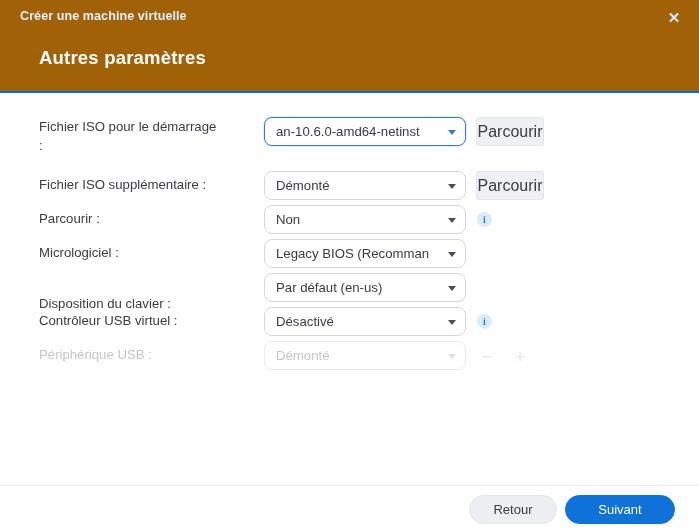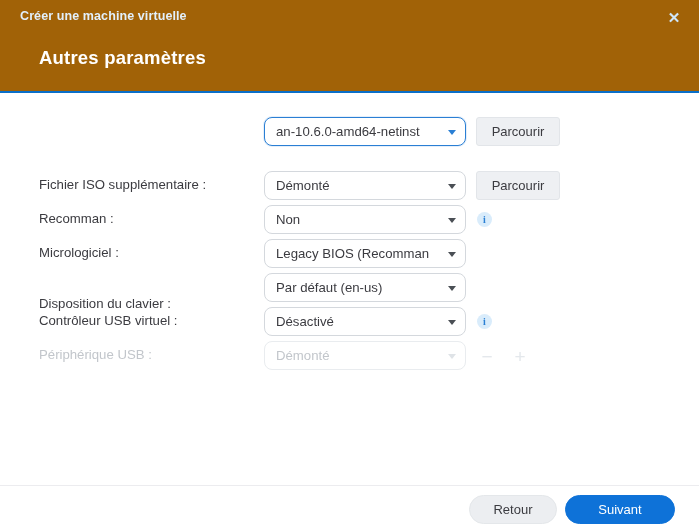--- a/index.html
+++ b/index.html
@@ -149,27 +149,27 @@
   .select.focused .caret {
     border-top-color: #2a7fd4;
   }
   .select.disabled .caret {
     border-top-color: #dfe3e7;
   }
 
   
   .browse-btn {
     position: absolute;
-    width: 84px;
+    width: 68px;
     height: 29px;
     box-sizing: border-box;
     background: #eef0f3;
     border: 1px solid #e2e5e9;
     border-radius: 3px;
-    font-size: 13px;
+    font-size: 16px;
     color: #3b3b40;
     display: flex;
     align-items: center;
     justify-content: center;
     cursor: pointer;
   }
 
   
   .info-icon {
     position: absolute;
@@ -248,38 +248,42 @@
   <div class="titlebar">
     <div class="titlebar-text">Créer une machine virtuelle</div>
     <div class="close-btn">✕</div>
   </div>
   <div class="dialog-heading">Autres paramètres</div>
 </div>
 
 <div class="body-area">
 
   <div class="form-row" style="top:22px;">
+    <div class="row-label two-line">
+      <span>Fichier ISO pour le démarrage</span><br>
+      <span>:</span>
+    </div>
     <div class="select focused" style="top:0;">
       <div class="select-value">an-10.6.0-amd64-netinst</div>
       <span class="caret"></span>
     </div>
     <div class="browse-btn" style="left:476px; top:0;">Parcourir</div>
   </div>
 
   <div class="form-row" style="top:76px;padding-left:24px;">
     <div class="row-label" style="top:5px;">Fichier ISO supplémentaire :</div>
     <div class="select" style="top:0;">
       <div class="select-value">Démonté</div>
       <span class="caret"></span>
     </div>
     <div class="browse-btn" style="left:476px; top:0;">Parcourir</div>
   </div>
 
   <div class="form-row" style="top:110px;">
-    <div class="row-label" style="top:5px;">Recomman :</div>
+    <div class="row-label" style="top:5px;">Parcourir :</div>
     <div class="select" style="top:0;">
       <div class="select-value">Non</div>
       <span class="caret"></span>
     </div>
     <div class="info-icon" style="left:477px; top:7px;">i</div>
   </div>
 
   <div class="form-row" style="top:144px;">
     <div class="row-label" style="top:5px;">Micrologiciel :</div>
     <div class="select" style="top:0;">

